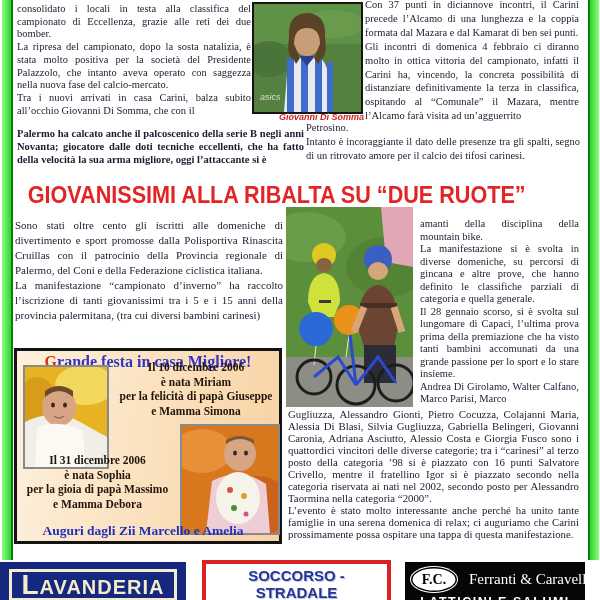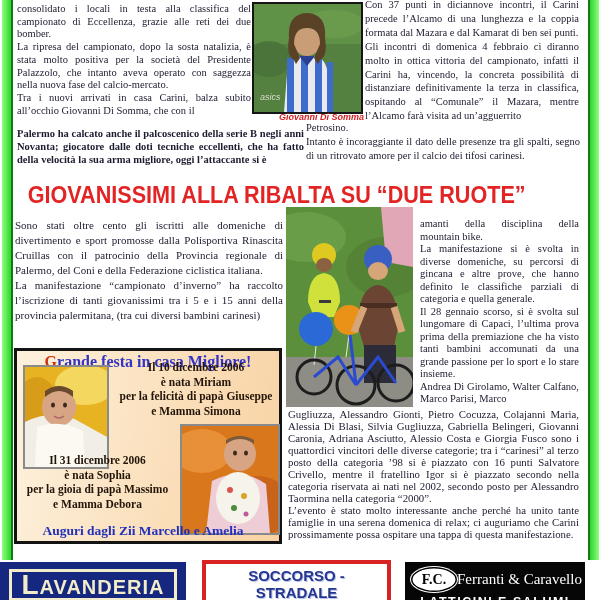--- a/index.html
+++ b/index.html
@@ -52,21 +52,21 @@
   .lav-inner{border:3px solid #f2ecca;height:100%;display:flex;align-items:center;
      justify-content:center;box-sizing:border-box;}
   .lav-text{color:#f2ecca;font:bold 20px "Liberation Sans",sans-serif;letter-spacing:1px;}
   .lav-text::first-letter{font-size:28px;}
   .ad-musso{left:202px;top:560px;width:189px;height:48px;background:#ffffff;
      border:4px solid #d92222;box-sizing:border-box;text-align:center;}
   .musso-1{font:bold 15px "Liberation Sans",sans-serif;color:#26368f;margin-top:3px;
      text-shadow:1px 1px 0 #b9c4ea;}
   .ad-fc{left:405px;top:562px;width:180px;height:46px;background:#060606;
      padding:5px 6px;box-sizing:border-box;color:#fff;}
-  .fc-row{display:flex;align-items:center;gap:0;text-align:center;}
+  .fc-row{display:flex;align-items:center;gap:12px;text-align:center;}
   .fc-oval{flex:0 0 auto;width:46px;height:25px;background:#fff;border-radius:50%;
      color:#000;font:bold 14px "Liberation Serif",serif;display:flex;align-items:center;
      justify-content:center;box-shadow:inset 0 0 0 1.5px #000,0 0 0 1px #fff;}
   .fc-name{font:15px "Liberation Serif",serif;white-space:nowrap;}
   .fc-2{font:bold 12.5px "Liberation Sans",sans-serif;letter-spacing:1.5px;
      margin-top:3px;text-align:center;white-space:nowrap;}
 </style>
 </head>
 <body>
 

